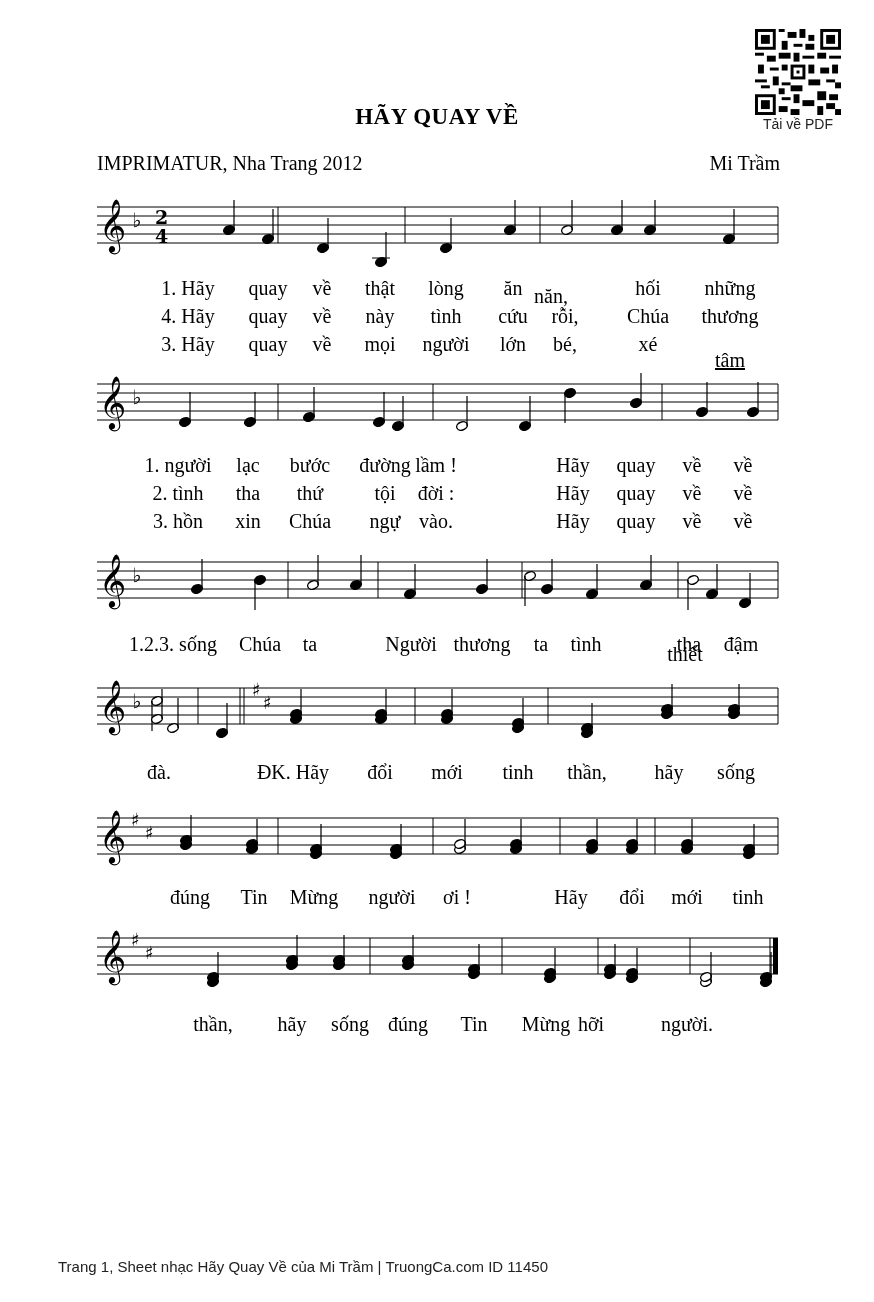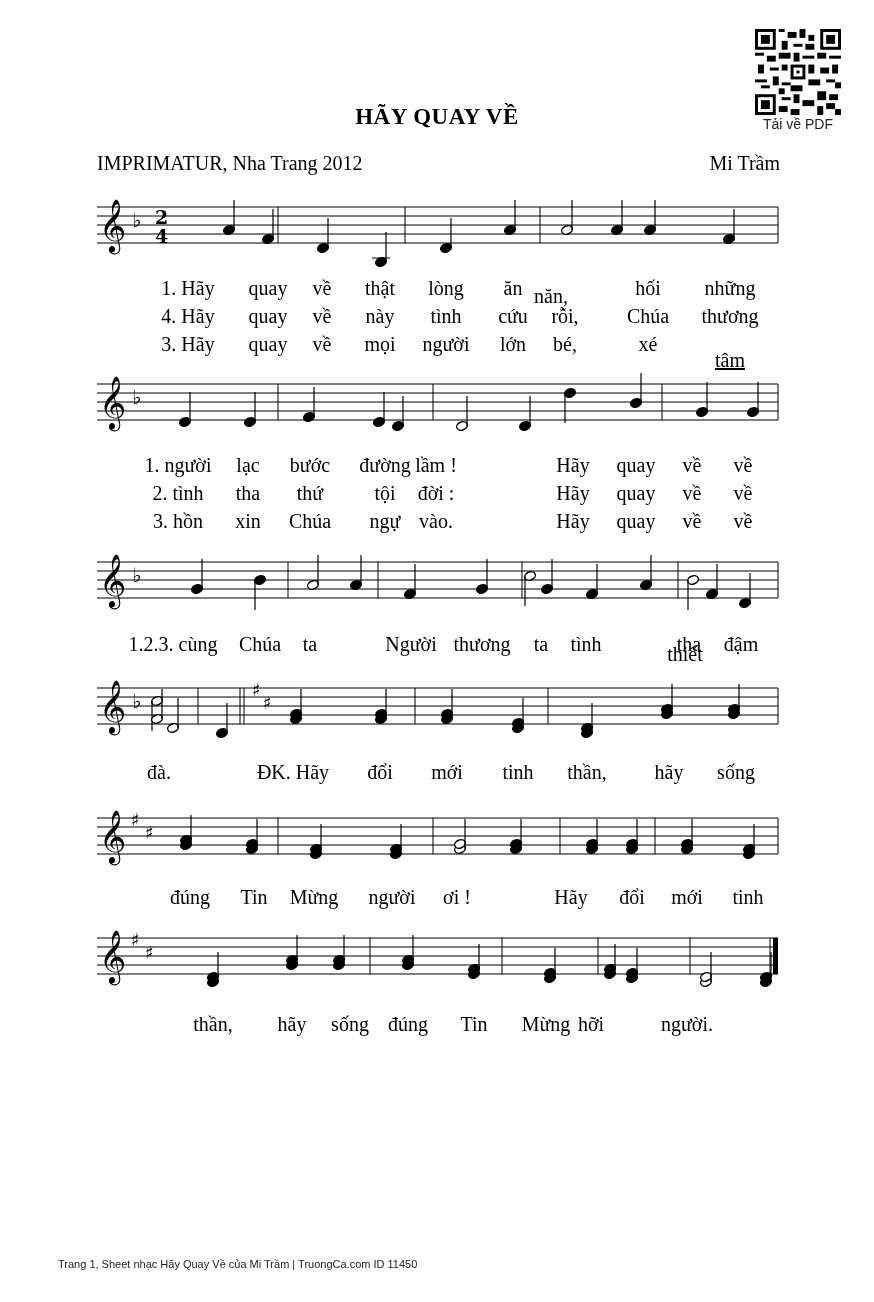--- a/index.html
+++ b/index.html
@@ -3,21 +3,21 @@
 <meta charset="utf-8">
 <style>
   html, body { margin:0; padding:0; background:#ffffff; }
   body { width:874px; height:1302px; position:relative; overflow:hidden; font-family:"DejaVu Serif", serif; color:#000; }
   .abs { position:absolute; }
   .title { left:0; width:874px; top:104px; text-align:center; font-family:"Liberation Serif", serif; font-weight:bold; font-size:23px; letter-spacing:0.5px; }
   .imprimatur { left:97px; top:152px; font-family:"Liberation Serif", serif; font-size:20px; }
   .composer { right:94px; top:152px; font-family:"Liberation Serif", serif; font-size:20px; }
   .qr { left:755px; top:28px; width:86px; height:88px; }
   .qr-label { left:748px; top:116px; width:100px; text-align:center; font-family:"Liberation Sans", sans-serif; font-size:14px; color:#222; }
-  .footer { left:58px; top:1258px; font-family:"Liberation Sans", sans-serif; font-size:11px; color:#222; }
+  .footer { left:58px; top:1258px; font-family:"Liberation Sans", sans-serif; font-size:15px; color:#222; }
   svg.staff { position:absolute; left:0; overflow:visible; }
   .lyric { position:absolute; font-family:"Liberation Serif", serif; font-size:20px; white-space:nowrap; transform:translateX(-50%); }
   .lyric-row { position:absolute; left:0; width:874px; height:26px; }
 </style>
 </head>
 <body>
 
 <div class="abs qr">
   <svg width="86" height="88" viewBox="0 0 29 29">
     <rect x="0" y="0" width="29" height="29" fill="#fff"></rect>
@@ -254,21 +254,21 @@
       <ellipse cx="646" cy="53" rx="5.5" ry="4" transform="rotate(-20 646 53)" fill="#000" stroke="#000" stroke-width="1.4"></ellipse>
       <line x1="651" x2="651" y1="53" y2="23" stroke="#000" stroke-width="1.2"></line>
       <ellipse cx="693" cy="48" rx="5.5" ry="4" transform="rotate(-20 693 48)" fill="#fff" stroke="#000" stroke-width="1.4"></ellipse>
       <line x1="688" x2="688" y1="48" y2="78" stroke="#000" stroke-width="1.2"></line>
       <ellipse cx="712" cy="62" rx="5.5" ry="4" transform="rotate(-20 712 62)" fill="#000" stroke="#000" stroke-width="1.4"></ellipse>
       <line x1="717" x2="717" y1="62" y2="32" stroke="#000" stroke-width="1.2"></line>
       <ellipse cx="745" cy="71" rx="5.5" ry="4" transform="rotate(-20 745 71)" fill="#000" stroke="#000" stroke-width="1.4"></ellipse>
       <line x1="750" x2="750" y1="71" y2="41" stroke="#000" stroke-width="1.2"></line>
     </svg>
     <div class="lyric-row" style="top: 633px;">
-      <span class="lyric" style="left: 173px; top: 0px;">1.2.3. cùng</span>
+      <span class="lyric" style="left: 173px; top: 0px;">1.2.3. sống</span>
       <span class="lyric" style="left: 260px; top: 0px;">Chúa</span>
       <span class="lyric" style="left: 310px; top: 0px;">ta</span>
       <span class="lyric" style="left: 411px; top: 0px;">Người</span>
       <span class="lyric" style="left: 482px; top: 0px;">thương</span>
       <span class="lyric" style="left: 541px; top: 0px;">ta</span>
       <span class="lyric" style="left: 586px; top: 0px;">tình</span>
       <span class="lyric" style="left: 641px; top: 10px; margin-left: 44px;">thiết</span>
       <span class="lyric" style="left: 689px; top: 0px;">tha</span>
       <span class="lyric" style="left: 741px; top: 0px;">đậm</span>
     </div>

